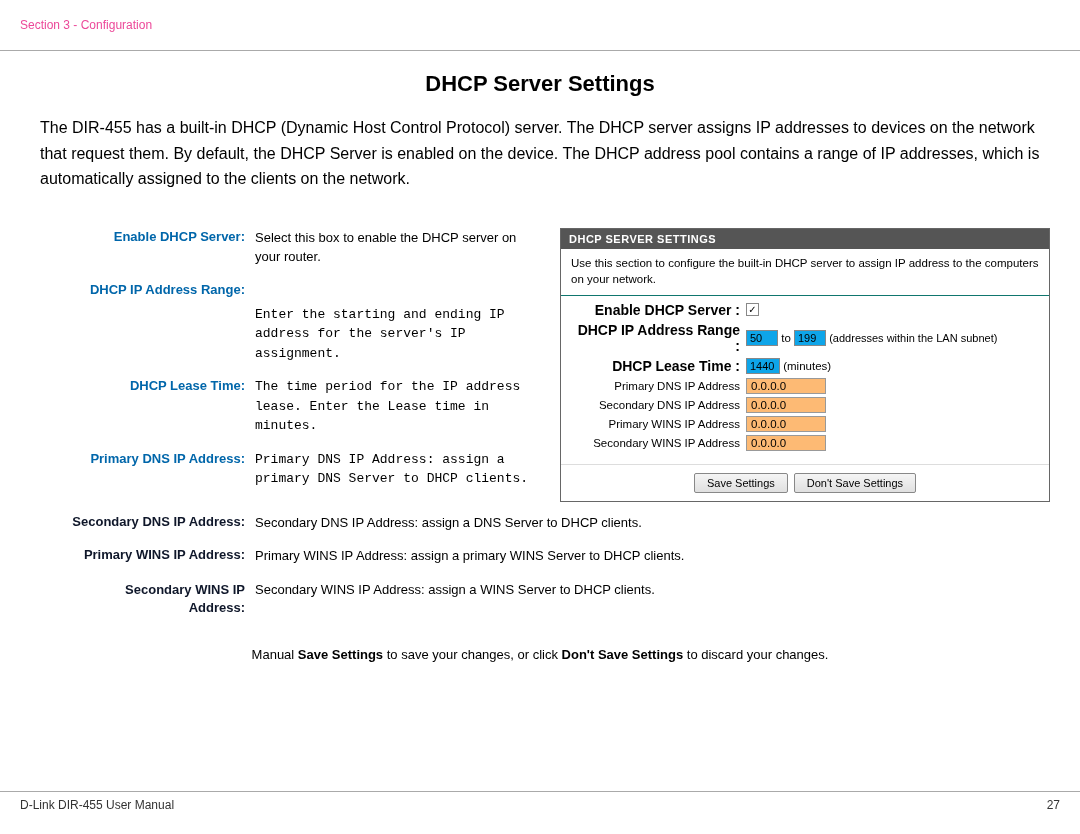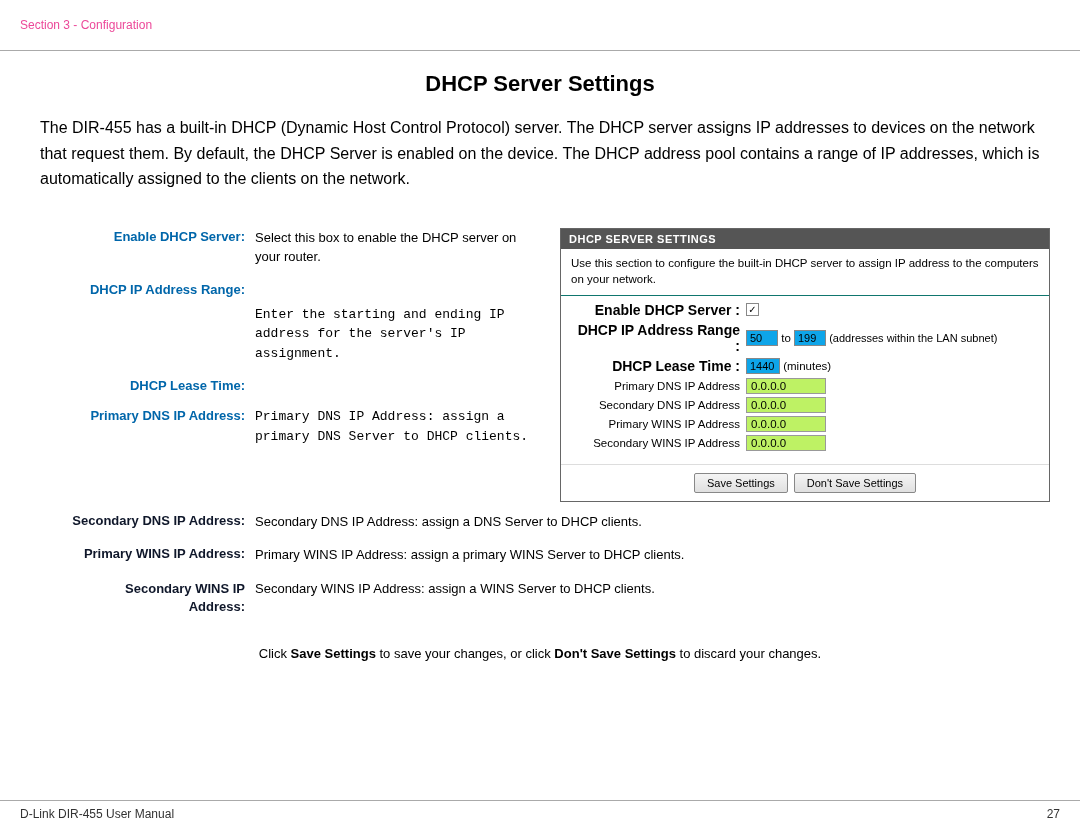--- a/index.html
+++ b/index.html
@@ -181,21 +181,21 @@
     }
 
     .bottom-note {
       margin-top: 30px;
       font-size: 13px;
       text-align: center;
     }
 
     .bottom-bar {
       position: absolute;
-      bottom: 7px;
+      bottom: 16px;
       left: 0;
       right: 0;
       border-top: 1px solid #aaa;
       padding: 6px 20px;
       display: flex;
       justify-content: space-between;
       font-size: 12px;
       color: #333;
     }
 
@@ -210,21 +210,21 @@
       text-align: right;
       padding-right: 6px;
       font-size: 11.5px;
       font-weight: normal;
     }
 
     .ip-value {
       font-size: 11.5px;
       border: 1px solid #999;
       padding: 1px 4px;
-      background: #bef264;
+      background: #fdba74;
       width: 80px;
     }
   </style>
 </head>
 <body>
 
 <div class="top-bar">
   <span>Section 3 - Configuration</span>
 </div>
 
@@ -243,20 +243,21 @@
         <div class="field-desc">Select this box to enable the DHCP server on your router.</div>
       </div>
 
       <div class="field-row">
         <div class="field-label">DHCP IP Address Range:</div>
         <div class="field-desc" style="font-family: 'Courier New', monospace; font-size:13px;margin-top:24px;">Enter the starting and ending IP address for the server's IP assignment.</div>
       </div>
 
       <div class="field-row">
         <div class="field-label">DHCP Lease Time:</div>
+        <div class="field-desc" style="font-family: 'Courier New', monospace; font-size:13px;">The time period for the IP address lease. Enter the Lease time in minutes.</div>
       </div>
 
       <div class="field-row">
         <div class="field-label">Primary DNS IP Address:</div>
         <div class="field-desc" style="font-family: 'Courier New', monospace; font-size:13px;">Primary DNS IP Address: assign a primary DNS Server to DHCP clients.</div>
       </div>
 
     </div>
 
     <div class="right-col">
@@ -332,21 +333,21 @@
     <div class="field-label">Primary WINS IP Address:</div>
     <div class="field-desc">Primary WINS IP Address: assign a primary WINS Server to DHCP clients.</div>
   </div>
 
   <div class="full-row">
     <div class="field-label" style="line-height:1.4;">Secondary WINS IP<br>Address:</div>
     <div class="field-desc">Secondary WINS IP Address: assign a WINS Server to DHCP clients.</div>
   </div>
 
   <div class="bottom-note">
-    <span>Click </span><strong>Save Settings</strong><span> to save your changes, or click </span><strong>Don't Save Settings</strong><span> to discard your changes.</span>
+    <span>Manual </span><strong>Save Settings</strong><span> to save your changes, or click </span><strong>Don't Save Settings</strong><span> to discard your changes.</span>
   </div>
 
 </div>
 
 <div class="bottom-bar">
   <span>D-Link DIR-455 User Manual</span>
   <span>27</span>
 </div>
 
 </body></html>

